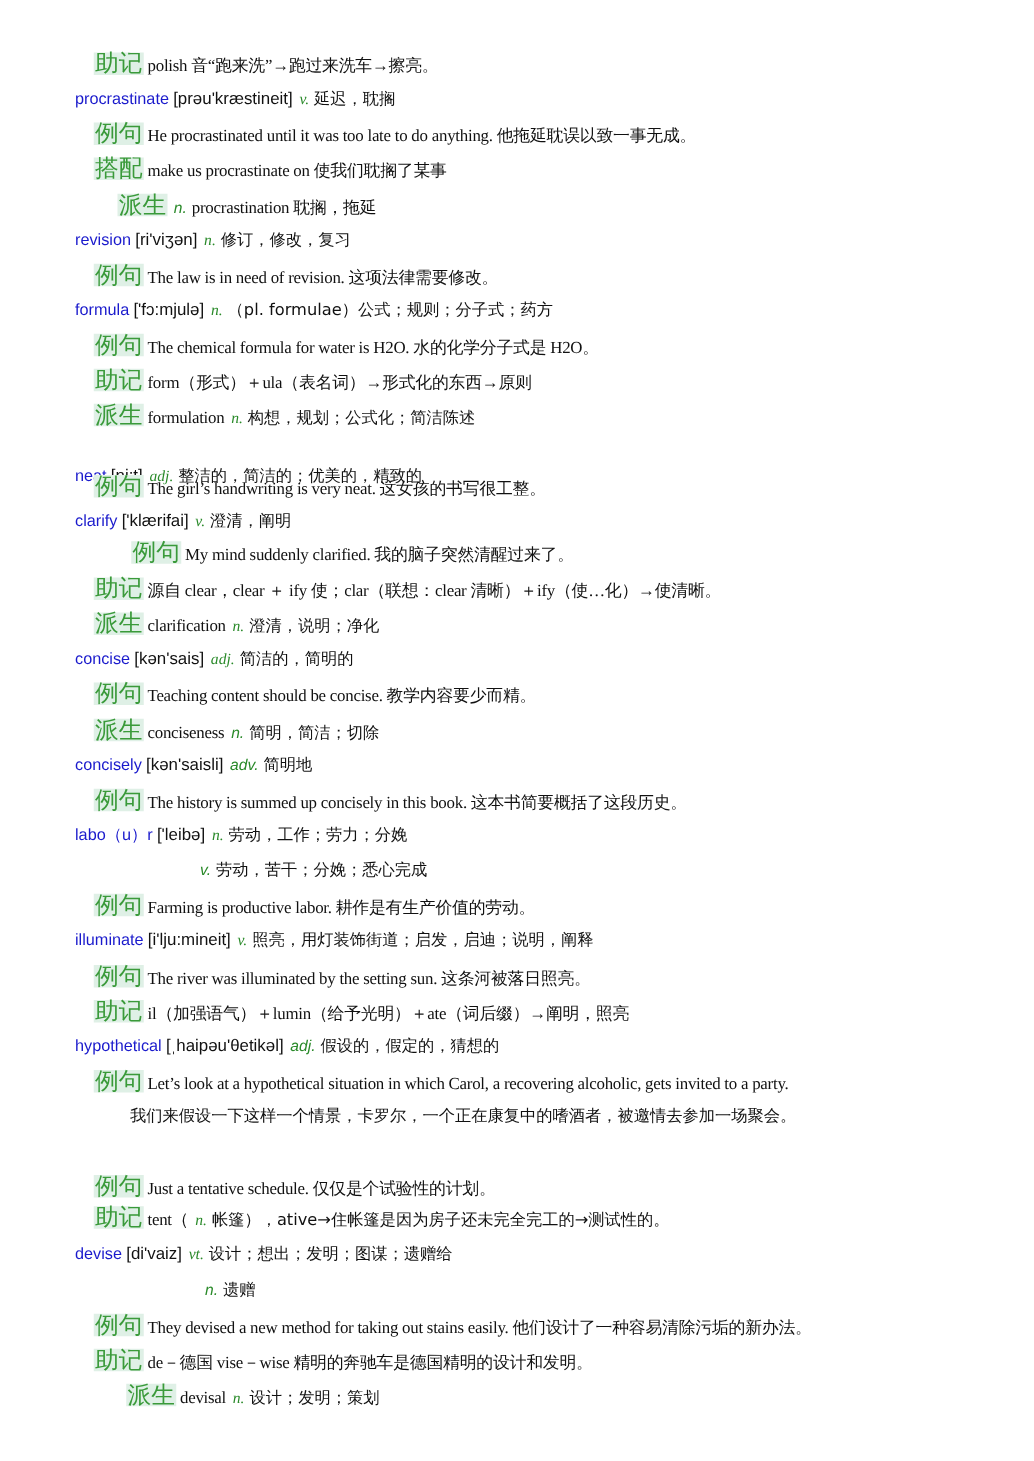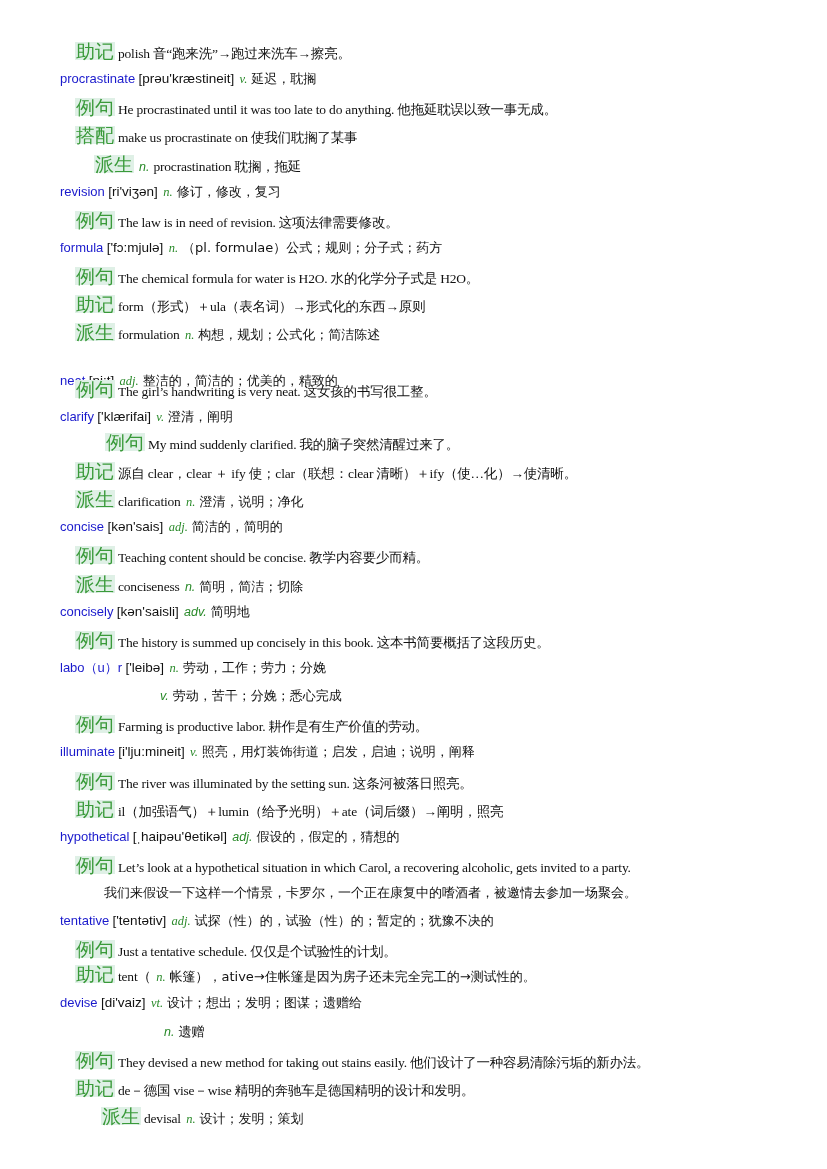--- a/index.html
+++ b/index.html
@@ -44,21 +44,20 @@
     <div class="line" style="top: 631px; left: 75px;"><span class="tag">例句</span><span class="en">The history is summed up concisely in this book.  这本书简要概括了这段历史。</span></div>
     <div class="line" style="top: 659px; left: 60px;"><span class="headword">labo（u）r</span> <span class="phon">['leibə]</span> <span class="pos">n.</span><span class="zh">劳动，工作；劳力；分娩</span></div>
     <div class="line" style="top: 687px; left: 158px;"><span class="pos pos-sans">v.</span><span class="zh">劳动，苦干；分娩；悉心完成</span></div>
     <div class="line" style="top: 715px; left: 75px;"><span class="tag">例句</span><span class="en">Farming is productive labor.  耕作是有生产价值的劳动。</span></div>
     <div class="line" style="top: 743px; left: 60px;"><span class="headword">illuminate</span> <span class="phon">[i'lju:mineit]</span> <span class="pos">v.</span><span class="zh">照亮，用灯装饰街道；启发，启迪；说明，阐释</span></div>
     <div class="line" style="top: 772px; left: 75px;"><span class="tag">例句</span><span class="en">The river was illuminated  by the setting sun.  这条河被落日照亮。</span></div>
     <div class="line" style="top: 800px; left: 75px;"><span class="tag">助记</span><span class="en">il（加强语气）＋lumin（给予光明）＋ate（词后缀）→阐明，照亮</span></div>
     <div class="line" style="top: 828px; left: 60px;"><span class="headword">hypothetical</span> <span class="phon">[ˌhaipəu'θetikəl]</span> <span class="pos pos-sans">adj.</span><span class="zh">假设的，假定的，猜想的</span></div>
     <div class="line" style="top: 884px; left: 104px;"><span class="zh">我们来假设一下这样一个情景，卡罗尔，一个正在康复中的嗜酒者，被邀情去参加一场聚会。</span></div>
     <div class="line" style="top: 856px; left: 75px;"><span class="tag">例句</span><span class="en">Let’s look at a hypothetical situation  in which Carol, a recovering alcoholic, gets invited to a party.</span></div>
-    <div class="line" style="top: 912px; left: 60px;"><span class="headword">tentative</span> <span class="phon">['tentətiv]</span> <span class="pos">adj.</span><span class="zh">试探（性）的，试验（性）的；暂定的；犹豫不决的</span></div>
     <div class="line" style="top: 965px; left: 75px;"><span class="tag">助记</span><span class="en">tent（</span> <span class="pos">n.</span><span class="zh">帐篷），ative→住帐篷是因为房子还未完全完工的→测试性的。</span></div>
     <div class="line" style="top: 940px; left: 75px;"><span class="tag">例句</span><span class="en">Just a tentative schedule.  仅仅是个试验性的计划。</span></div>
     <div class="line" style="top: 994px; left: 60px;"><span class="headword">devise</span> <span class="phon">[di'vaiz]</span> <span class="pos">vt.</span><span class="zh">设计；想出；发明；图谋；遗赠给</span></div>
     <div class="line" style="top: 1023px; left: 162px;"><span class="pos pos-sans">n.</span><span class="zh">遗赠</span></div>
     <div class="line" style="top: 1051px; left: 75px;"><span class="tag">例句</span><span class="en">They devised a new method for taking out stains easily.   他们设计了一种容易清除污垢的新办法。</span></div>
     <div class="line" style="top: 1079px; left: 75px;"><span class="tag">助记</span><span class="en">de－德国  vise－wise  精明的奔驰车是德国精明的设计和发明。</span></div>
     <div class="line" style="top: 1107px; left: 75px; margin-left: 26px;"><span class="tag">派生</span><span class="en">devisal</span> <span class="pos">n.</span><span class="zh">设计；发明；策划</span></div>
   </div>
 
 </body></html>

